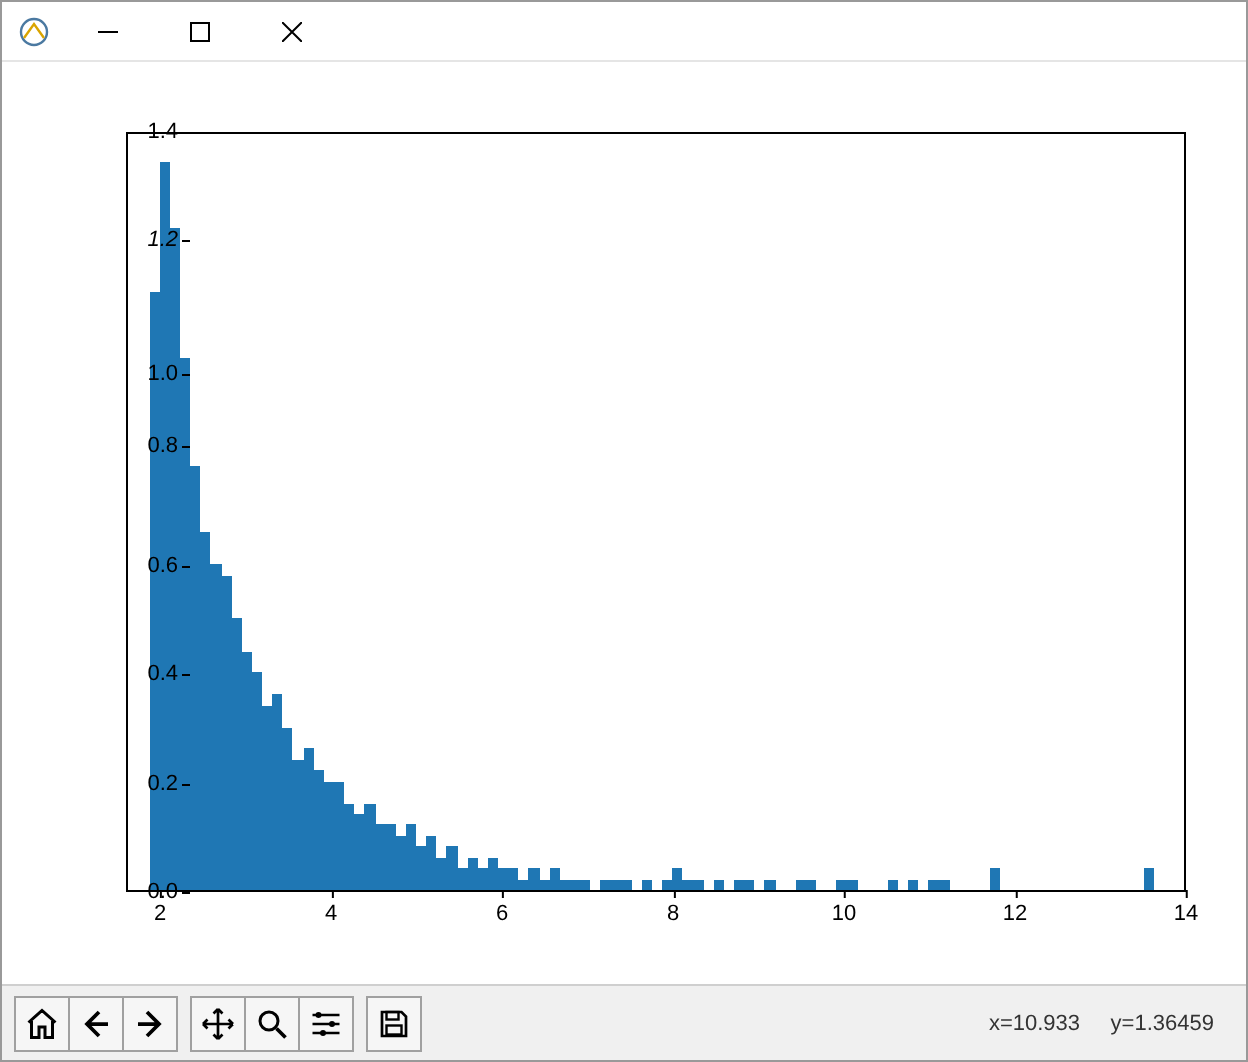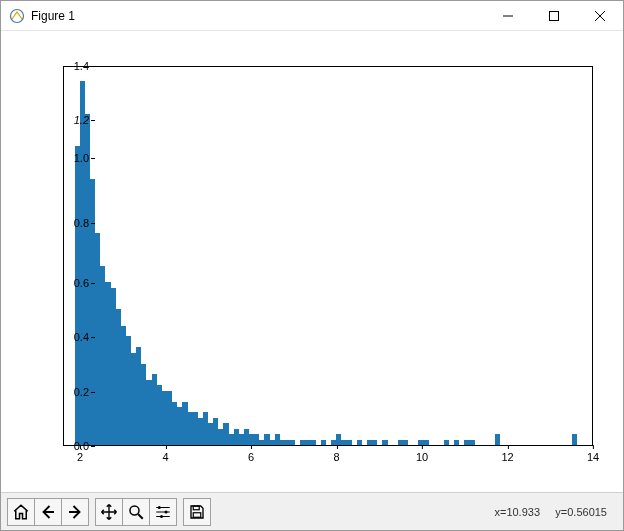--- a/index.html
+++ b/index.html
@@ -127,21 +127,20 @@
 </head>
 <body>
 
 <div class="titlebar">
   <span class="app-icon">
     <svg width="16" height="16" viewBox="0 0 16 16">
       <circle cx="8" cy="8" r="6.5" fill="none" stroke="#4b79a1" stroke-width="1.2"></circle>
       <path d="M3 11 L8 4 L13 11" fill="none" stroke="#d9a400" stroke-width="1.2"></path>
     </svg>
   </span>
-  <span class="title">Figure 1</span>
   <div class="win-controls">
     <div class="win-btn">
       <svg width="10" height="10">
           <path d="M0 5 H10" stroke="#000" stroke-width="1"></path>
         </svg>
     </div>
     <div class="win-btn">
       <svg width="10" height="10">
           <rect x="0.5" y="0.5" width="9" height="9" fill="none" stroke="#000" stroke-width="1"></rect>
         </svg>
@@ -223,21 +222,21 @@
         <div class="bar" style="left: 431.266px; width: 5.12903px; height: 10.8571px;"></div>
         <div class="bar" style="left: 508.202px; width: 5.12903px; height: 10.8571px;"></div>
       </div>
   </div>
   <div id="yticks">
       <div class="ytick" style="bottom: 46px;">0.0<div class="tickmark"></div></div>
       <div class="ytick" style="bottom: 100.286px;">0.2<div class="tickmark"></div></div>
       <div class="ytick" style="bottom: 154.571px;">0.4<div class="tickmark"></div></div>
       <div class="ytick" style="bottom: 208.857px; text-align: right;">0.6<div class="tickmark"></div></div>
       <div class="ytick" style="bottom: 269px;">0.8<div class="tickmark"></div></div>
-      <div class="ytick" style="bottom: 334px;">1.0<div class="tickmark"></div></div>
+      <div class="ytick" style="bottom: 305px;">1.0<div class="tickmark"></div></div>
       <div class="ytick" style="bottom: 371.714px; font-style: italic;">1.2<div class="tickmark"></div></div>
       <div class="ytick" style="bottom: 426px;">1.4<div class="tickmark"></div></div>
     </div>
   <div id="xticks">
       <div class="xtick" style="left: 79.0968px;">2<div class="tickmark"></div></div>
       <div class="xtick" style="left: 164.581px;">4<div class="tickmark"></div></div>
       <div class="xtick" style="left: 250.065px;">6<div class="tickmark"></div></div>
       <div class="xtick" style="left: 335.548px;">8<div class="tickmark"></div></div>
       <div class="xtick" style="left: 421.032px;">10<div class="tickmark"></div></div>
       <div class="xtick" style="left: 506.516px;">12<div class="tickmark"></div></div>
@@ -287,14 +286,14 @@
   <div class="tb-group">
     <div class="tb-btn">
       <svg width="18" height="18" viewBox="0 0 24 24">
           <path d="M4 4 H17 L20 7 V20 H4 Z" fill="none" stroke="#000" stroke-width="1.8"></path>
           <rect x="7" y="4" width="8" height="5" fill="none" stroke="#000" stroke-width="1.6"></rect>
           <rect x="7" y="13" width="10" height="6" fill="none" stroke="#000" stroke-width="1.6"></rect>
         </svg>
     </div>
   </div>
   <div class="tb-spacer"></div>
-  <div class="coord-readout">x=10.933     y=0.56015</div>
+  <div class="coord-readout">x=10.933     y=1.36459</div>
 </div>
 
 </body></html>

